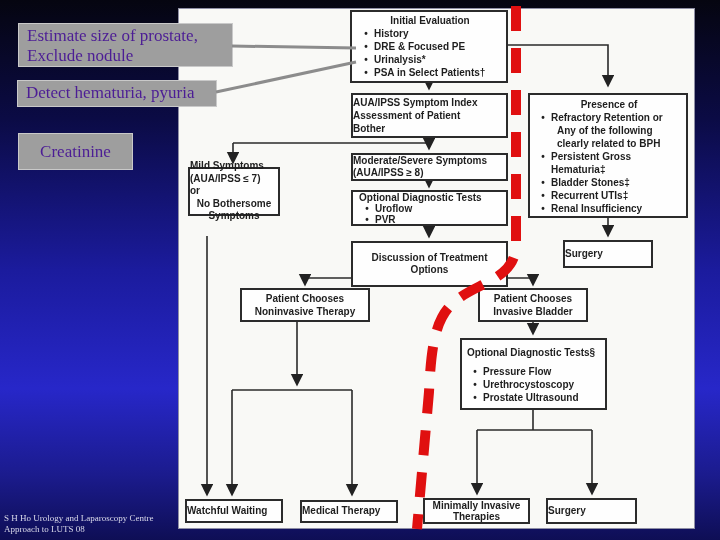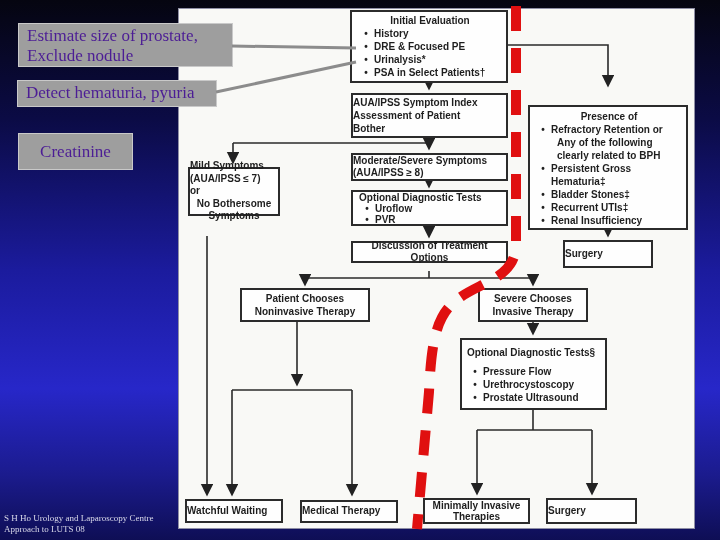--- a/index.html
+++ b/index.html
@@ -95,32 +95,32 @@
   <div class="fbox" style="left:351px;top:190px;width:157px;height:36px;padding:1px 2px 0 6px;line-height:10.8px;">
     <div>Optional Diagnostic Tests</div>
     <div class="brow">
         <span>Uroflow</span>
       </div>
     <div class="brow">
         <span>PVR</span>
       </div>
   </div>
 
-  <div class="fbox cen" style="left:351px;top:241px;width:157px;height:22px;line-height:12.5px;">
+  <div class="fbox cen" style="left:351px;top:241px;width:157px;height:46px;line-height:12.5px;">
     <div>Discussion of Treatment Options</div>
   </div>
 
   <div class="fbox cen" style="left:188px;top:167px;width:92px;height:49px;line-height:12.5px;">
     <div>Mild Symptoms</div>
     <div>(AUA/IPSS ≤ 7)</div>
     <div>or</div>
     <div>No Bothersome Symptoms</div>
   </div>
 
-  <div class="fbox" style="left:528px;top:93px;width:160px;height:125px;padding:3px 3px 0 5px;line-height:13px;margin-top:12px;">
+  <div class="fbox" style="left:528px;top:93px;width:160px;height:125px;padding:3px 3px 0 5px;line-height:13px;">
     <div class="ttl">Presence of</div>
     <div class="brow">
         <span>Refractory Retention or</span>
       </div>
     <div class="cont">Any of the following</div>
     <div class="cont">clearly related to BPH</div>
     <div class="brow">
         <span>Persistent Gross Hematuria‡</span>
       </div>
     <div class="brow">
@@ -136,21 +136,21 @@
 
   <div class="fbox cen" style="left:563px;top:240px;width:90px;height:28px;">
     <div>Surgery</div>
   </div>
 
   <div class="fbox cen" style="left:240px;top:288px;width:130px;height:34px;line-height:13px;">
     <div>Patient Chooses Noninvasive Therapy</div>
   </div>
 
   <div class="fbox cen" style="left:478px;top:288px;width:110px;height:34px;line-height:13px;">
-    <div>Severe Chooses Invasive Therapy</div>
+    <div>Patient Chooses Invasive Bladder</div>
   </div>
 
   <div class="fbox" style="left:460px;top:338px;width:147px;height:72px;padding:6px 9px 0 5px;line-height:13px;">
     <div style="margin-bottom:6px;">Optional Diagnostic Tests§</div>
     <div class="brow">
         <span>Pressure Flow</span>
       </div>
     <div class="brow">
         <span>Urethrocystoscopy</span>
       </div>

